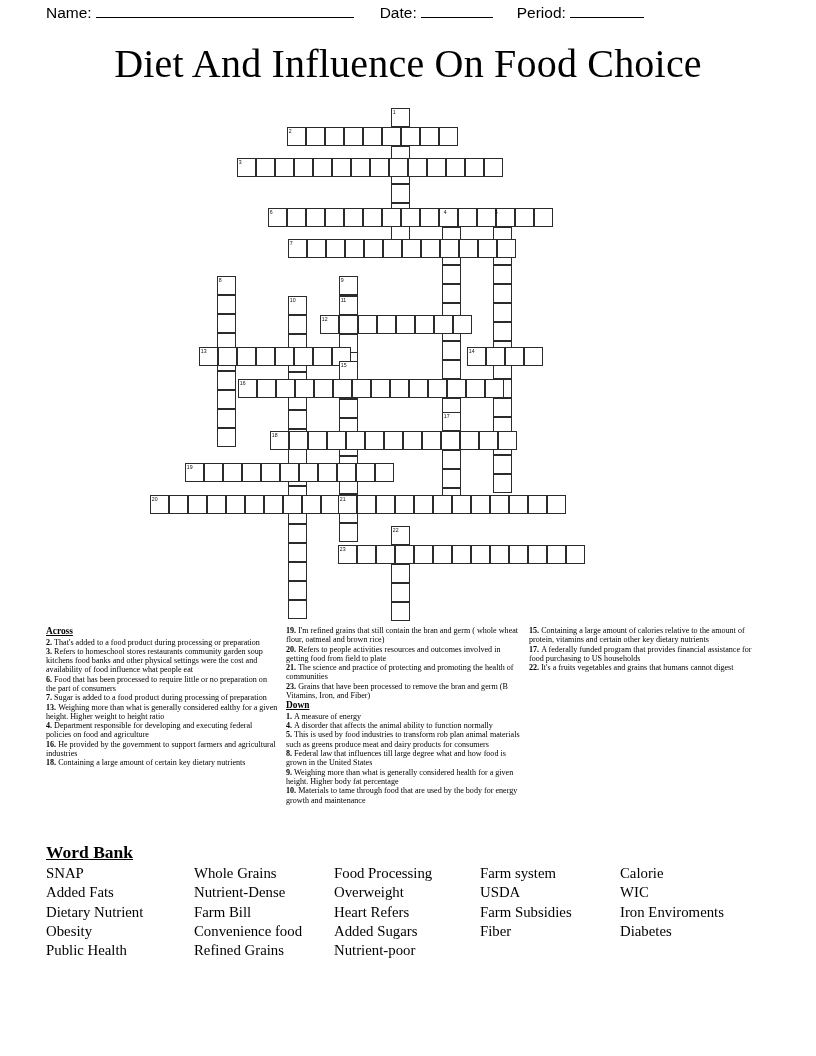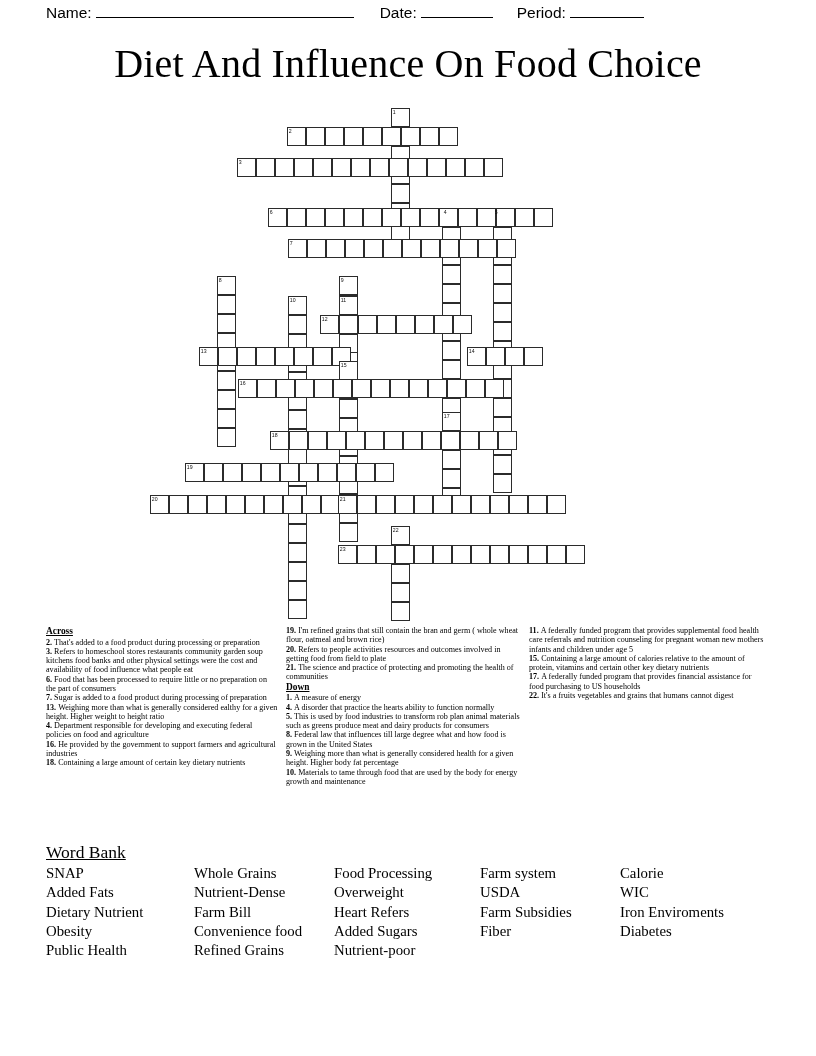--- a/index.html
+++ b/index.html
@@ -120,21 +120,21 @@
   .clue b { font-weight: bold; }
 
   
   #wordbank {
     position: absolute;
     top: 842px;
     left: 46px;
     width: 730px;
   }
   .wb-title {
-    font-weight: normal;
+    font-weight: bold;
     text-decoration: underline;
     font-size: 17.5px;
     line-height: 21px;
     display: block;
     margin-bottom: 1px;
   }
   .wb-grid {
     display: grid;
     grid-template-columns: 148px 140px 146px 140px 150px;
     font-size: 14.8px;
@@ -432,30 +432,30 @@
       <div class="clue"><b>7. </b><span>Sugar is added to a food product during processing of preparation</span></div>
       <div class="clue"><b>13. </b><span>Weighing more than what is generally considered ealthy for a given height. Higher weight to height ratio</span></div>
       <div class="clue"><b>4. </b><span>Department responsible for developing and executing federal policies on food and agriculture</span></div>
       <div class="clue"><b>16. </b><span>He provided by the government to support farmers and agricultural industries</span></div>
       <div class="clue"><b>18. </b><span>Containing a large amount of certain key dietary nutrients</span></div>
     </div>
   <div class="clue-col" id="clue-col-2">
       <div class="clue"><b>19. </b><span>I'm refined grains that still contain the bran and germ ( whole wheat flour, oatmeal and brown rice)</span></div>
       <div class="clue"><b>20. </b><span>Refers to people activities resources and outcomes involved in getting food from field to plate</span></div>
       <div class="clue"><b>21. </b><span>The science and practice of protecting and promoting the health of communities</span></div>
+      <div class="clue"><b>23. </b><span>Grains that have been processed to remove the bran and germ (B Vitamins, Iron, and Fiber)</span></div>
       <span class="sec-head">Down</span>
       <div class="clue"><b>1. </b><span>A measure of energy</span></div>
-      <div class="clue"><b>4. </b><span>A disorder that practice the hearts ability to function normally</span></div>
+      <div class="clue"><b>4. </b><span>A disorder that affects the animal ability to function normally</span></div>
       <div class="clue"><b>5. </b><span>This is used by food industries to transform rob plan animal materials such as greens produce meat and dairy products for consumers</span></div>
       <div class="clue"><b>8. </b><span>Federal law that influences till large degree what and how food is grown in the United States</span></div>
       <div class="clue"><b>9. </b><span>Weighing more than what is generally considered health for a given height. Higher body fat percentage</span></div>
       <div class="clue"><b>10. </b><span>Materials to tame through food that are used by the body for energy growth and maintenance</span></div>
     </div>
   <div class="clue-col" id="clue-col-3">
-      <div class="clue"><b>11. </b><span>A federally funded program that provides supplemental food health care referrals and nutrition counseling for pregnant woman new mothers infants and children under age 5</span></div>
       <div class="clue"><b>15. </b><span>Containing a large amount of calories relative to the amount of protein, vitamins and certain other key dietary nutrients</span></div>
       <div class="clue"><b>17. </b><span>A federally funded program that provides financial assistance for food purchasing to US households</span></div>
       <div class="clue"><b>22. </b><span>It's a fruits vegetables and grains that humans cannot digest</span></div>
     </div>
 </div>
 
 <div id="wordbank">
   <span class="wb-title">Word Bank</span>
   <div class="wb-grid" id="wb-grid">
       <div class="wb-item">SNAP</div>

